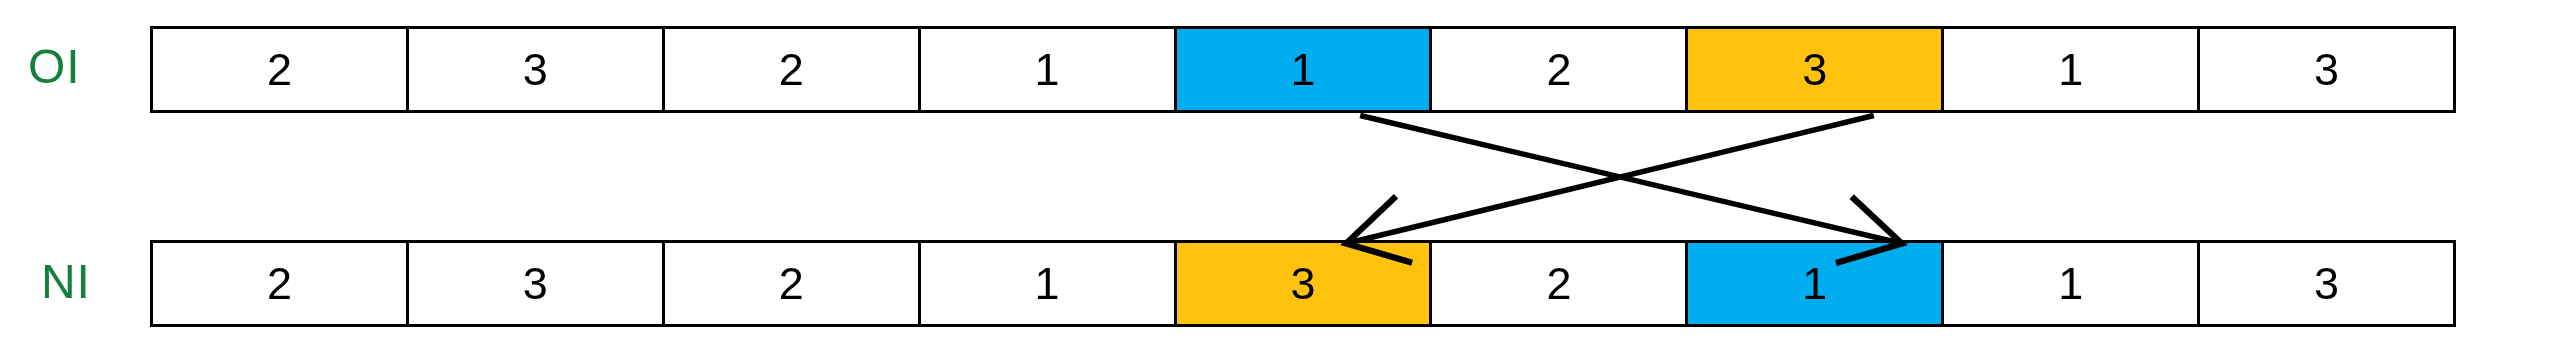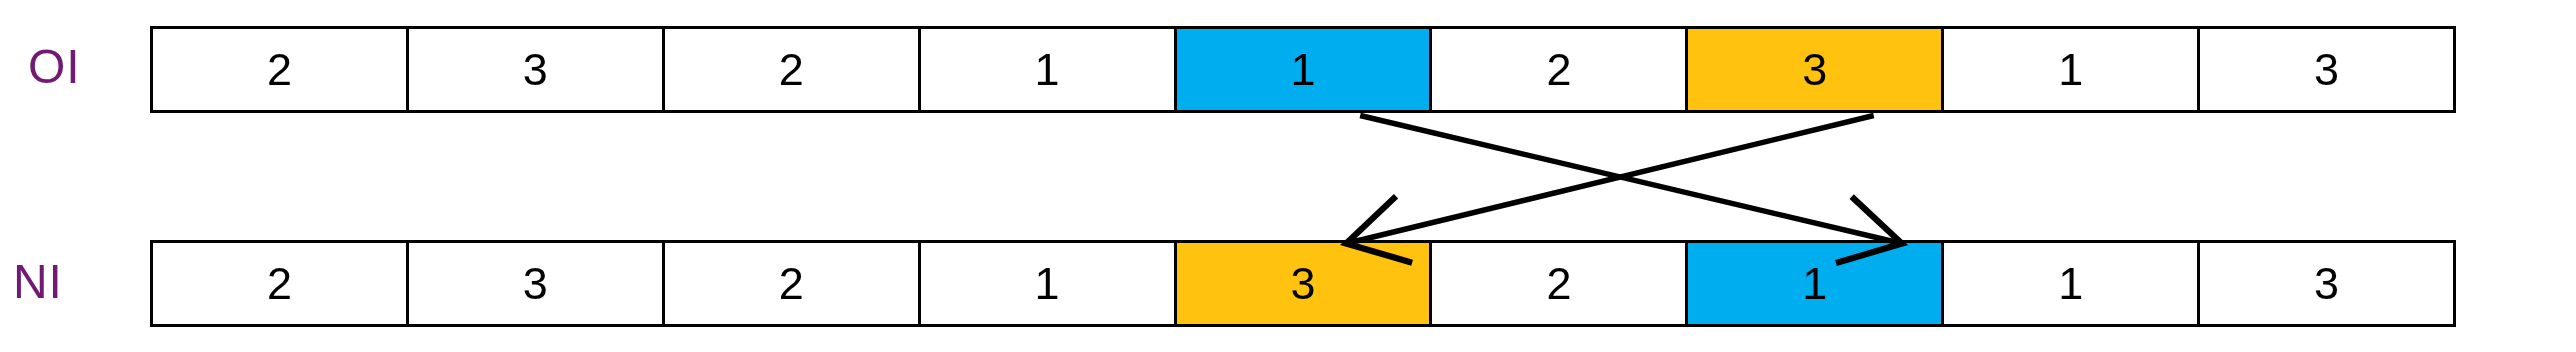--- a/index.html
+++ b/index.html
@@ -18,25 +18,25 @@
     background: #ffffff;
     overflow: hidden;
   }
 
   
   .row-label {
     position: absolute;
     font-size: 48px;
     line-height: 1;
     letter-spacing: 0.8px;
-    color: #701a75;
+    color: #15803d;
     white-space: nowrap;
   }
   #label-oi { left: 28px; top: 43px; }
-  #label-ni { left: 13px; top: 258px; }
+  #label-ni { left: 41px; top: 258px; }
 
   
   .seq-row {
     position: absolute;
     left: 150px;
     width: 2306px;
     height: 87px;
     display: flex;
     border: 3.9px solid #000000;
     box-sizing: border-box;

